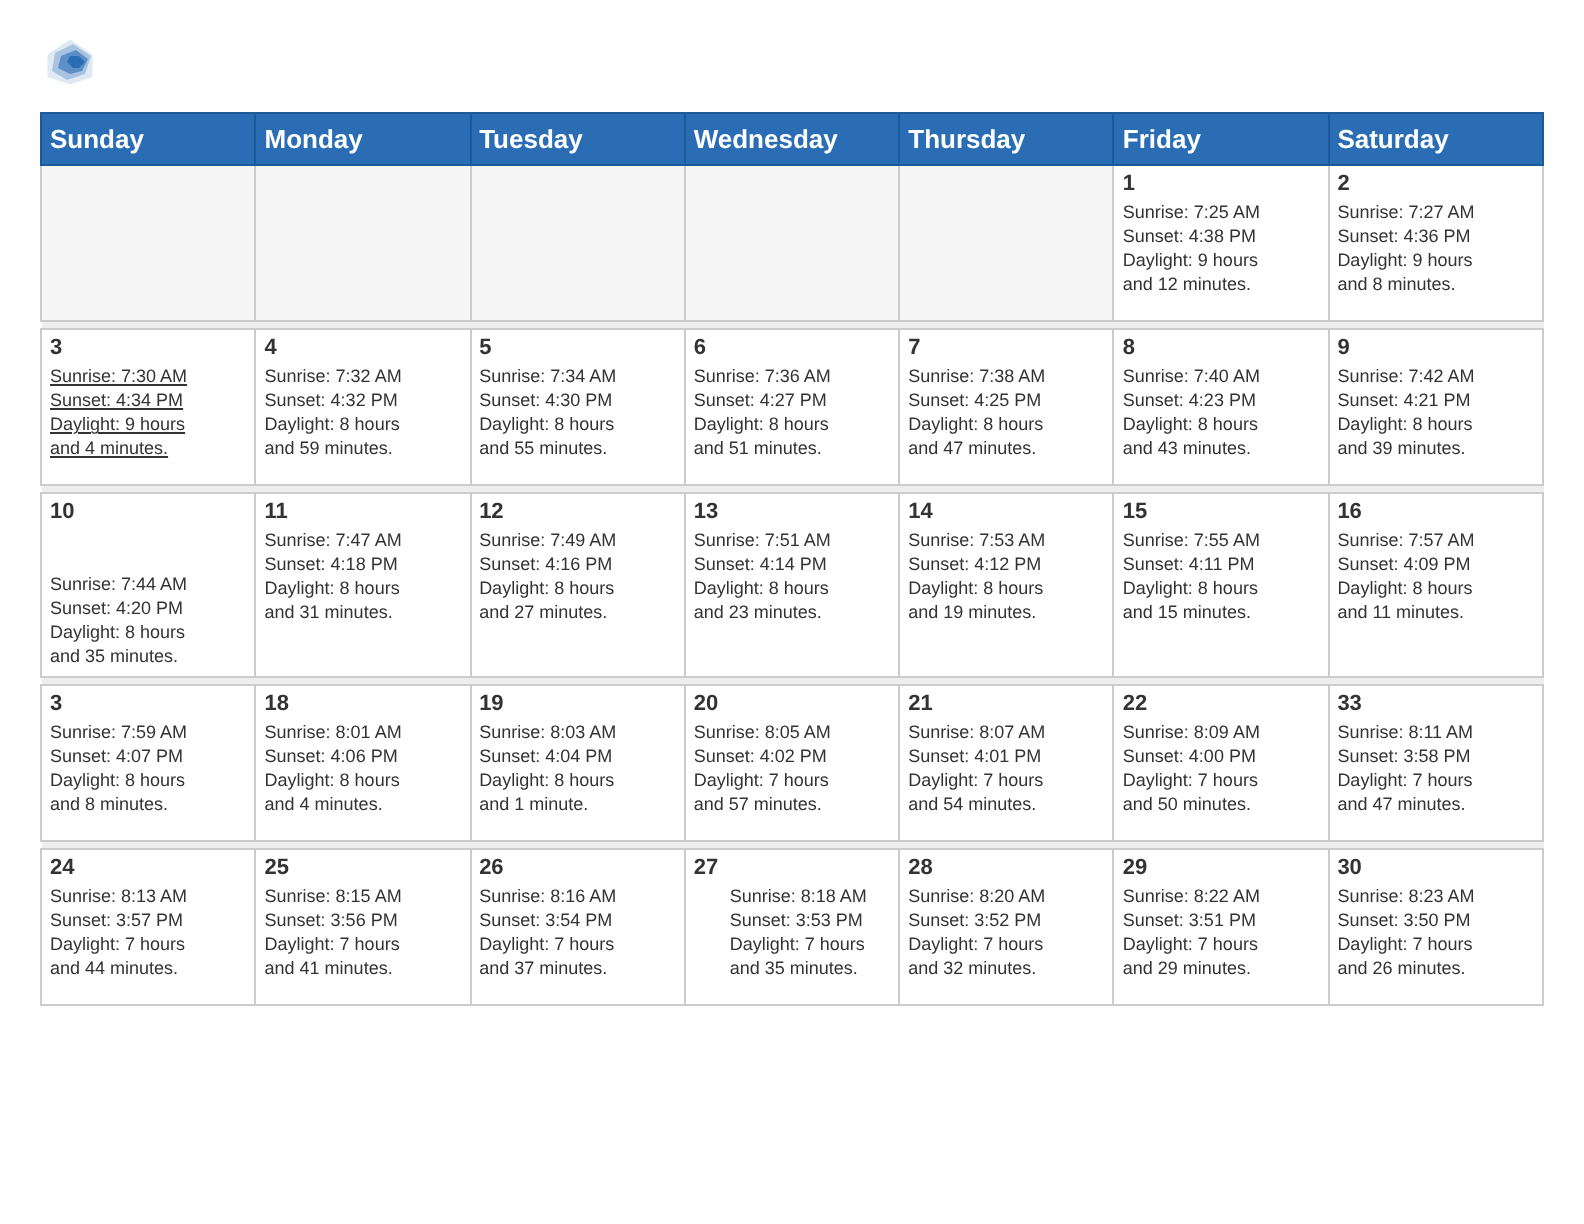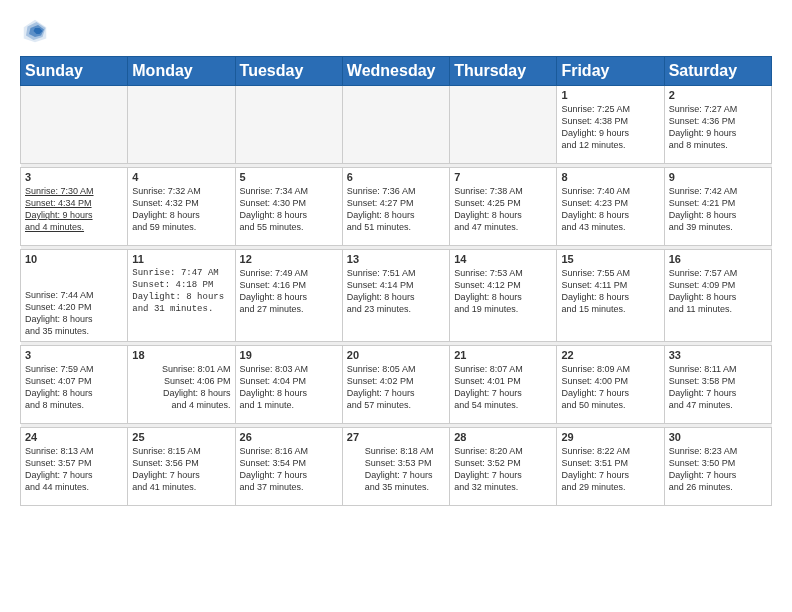--- a/index.html
+++ b/index.html
@@ -59,21 +59,21 @@
       color: #555;
     }
     .calendar {
       width: 100%;
       border-collapse: collapse;
       table-layout: fixed;
     }
     .calendar th {
       background: #2a6db5;
       color: #fff;
-      font-size: 16px;
+      font-size: 13px;
       font-weight: bold;
       padding: 5px 4px;
       text-align: left;
       border: 1px solid #1a5a9a;
     }
     .calendar td {
       vertical-align: top;
       border: 1px solid #ccc;
       padding: 3px 4px;
       height: 78px;
@@ -231,21 +231,21 @@
         <tr>
           <td>
             <span class="day-num">10</span>
             <div class="day-info" style="white-space: pre-line; margin-top: 24px;">Sunrise: 7:44 AM
 Sunset: 4:20 PM
 Daylight: 8 hours
 and 35 minutes.</div>
           </td>
           <td>
             <span class="day-num">11</span>
-            <div class="day-info" style="white-space: pre-line; font-family: Liberation Mono, monospace;">Sunrise: 7:47 AM
+            <div class="day-info" style="white-space: pre-line;">Sunrise: 7:47 AM
 Sunset: 4:18 PM
 Daylight: 8 hours
 and 31 minutes.</div>
           </td>
           <td>
             <span class="day-num">12</span>
             <div class="day-info" style="white-space: pre-line;">Sunrise: 7:49 AM
 Sunset: 4:16 PM
 Daylight: 8 hours
 and 27 minutes.</div>
@@ -291,21 +291,21 @@
         <tr>
           <td>
             <span class="day-num">3</span>
             <div class="day-info" style="white-space: pre-line;">Sunrise: 7:59 AM
 Sunset: 4:07 PM
 Daylight: 8 hours
 and 8 minutes.</div>
           </td>
           <td>
             <span class="day-num">18</span>
-            <div class="day-info" style="white-space: pre-line; text-align: right;">Sunrise: 8:01 AM
+            <div class="day-info" style="white-space: pre-line;">Sunrise: 8:01 AM
 Sunset: 4:06 PM
 Daylight: 8 hours
 and 4 minutes.</div>
           </td>
           <td>
             <span class="day-num">19</span>
             <div class="day-info" style="white-space: pre-line;">Sunrise: 8:03 AM
 Sunset: 4:04 PM
 Daylight: 8 hours
 and 1 minute.</div>

